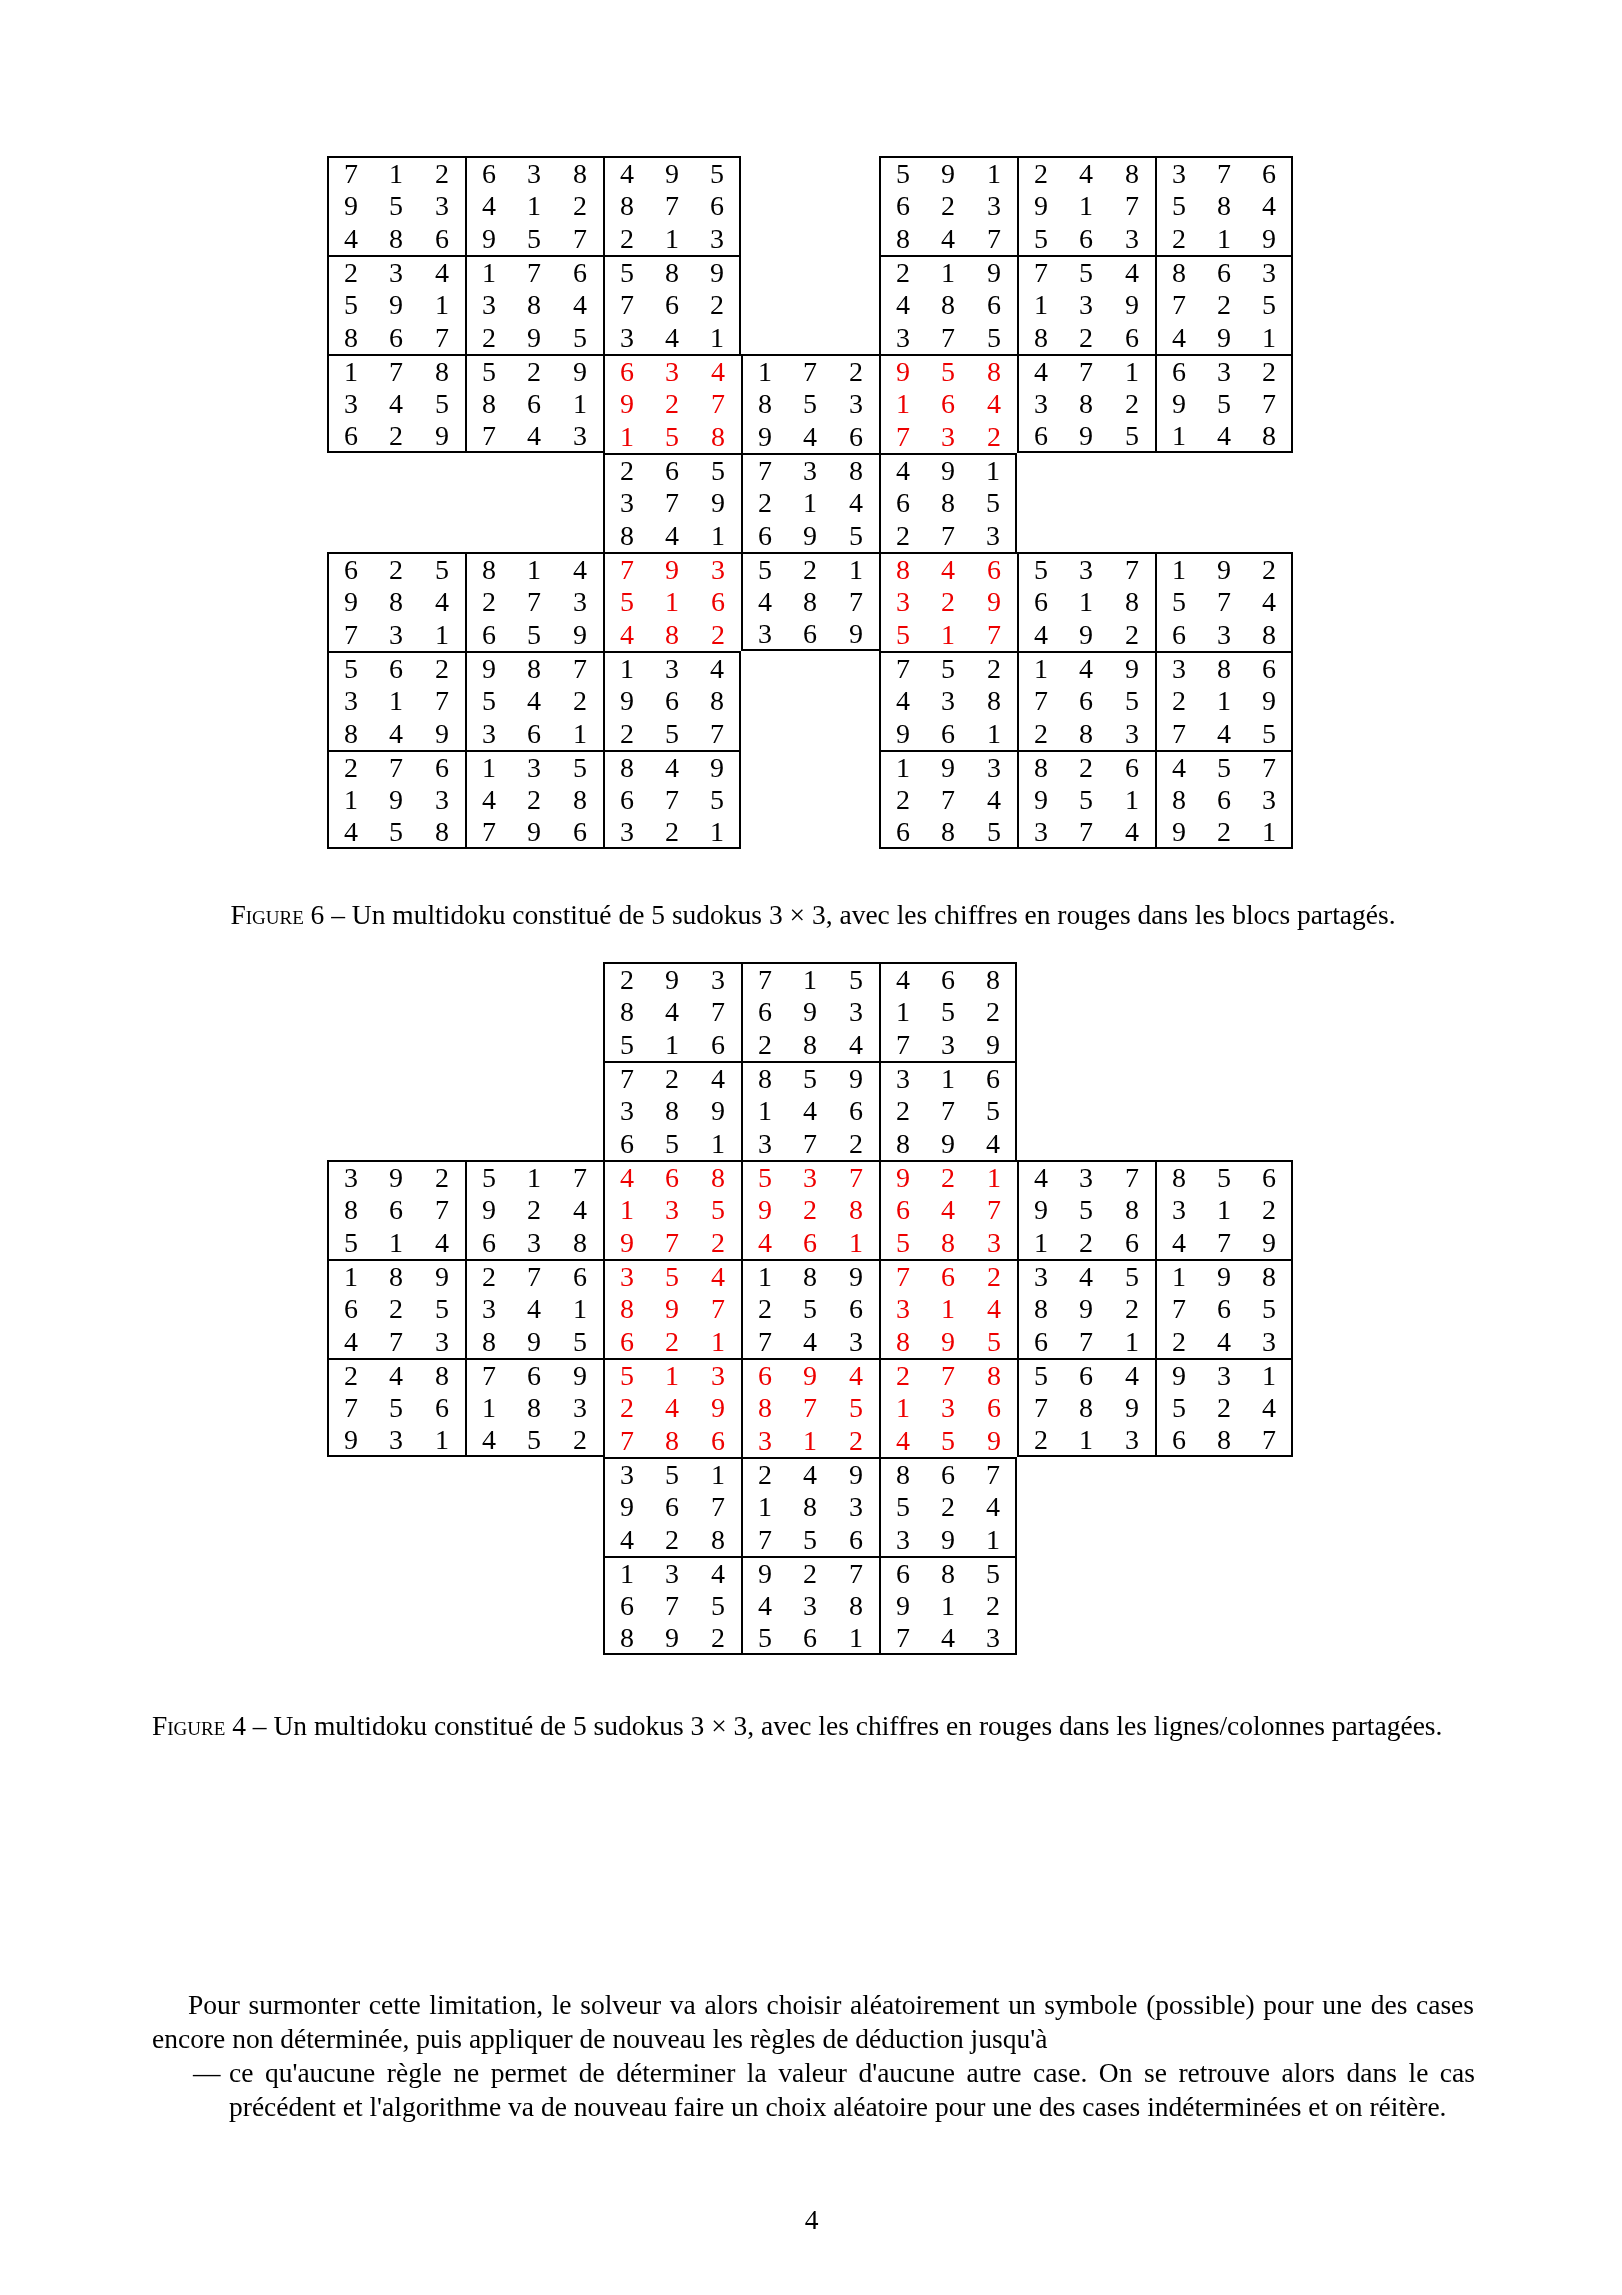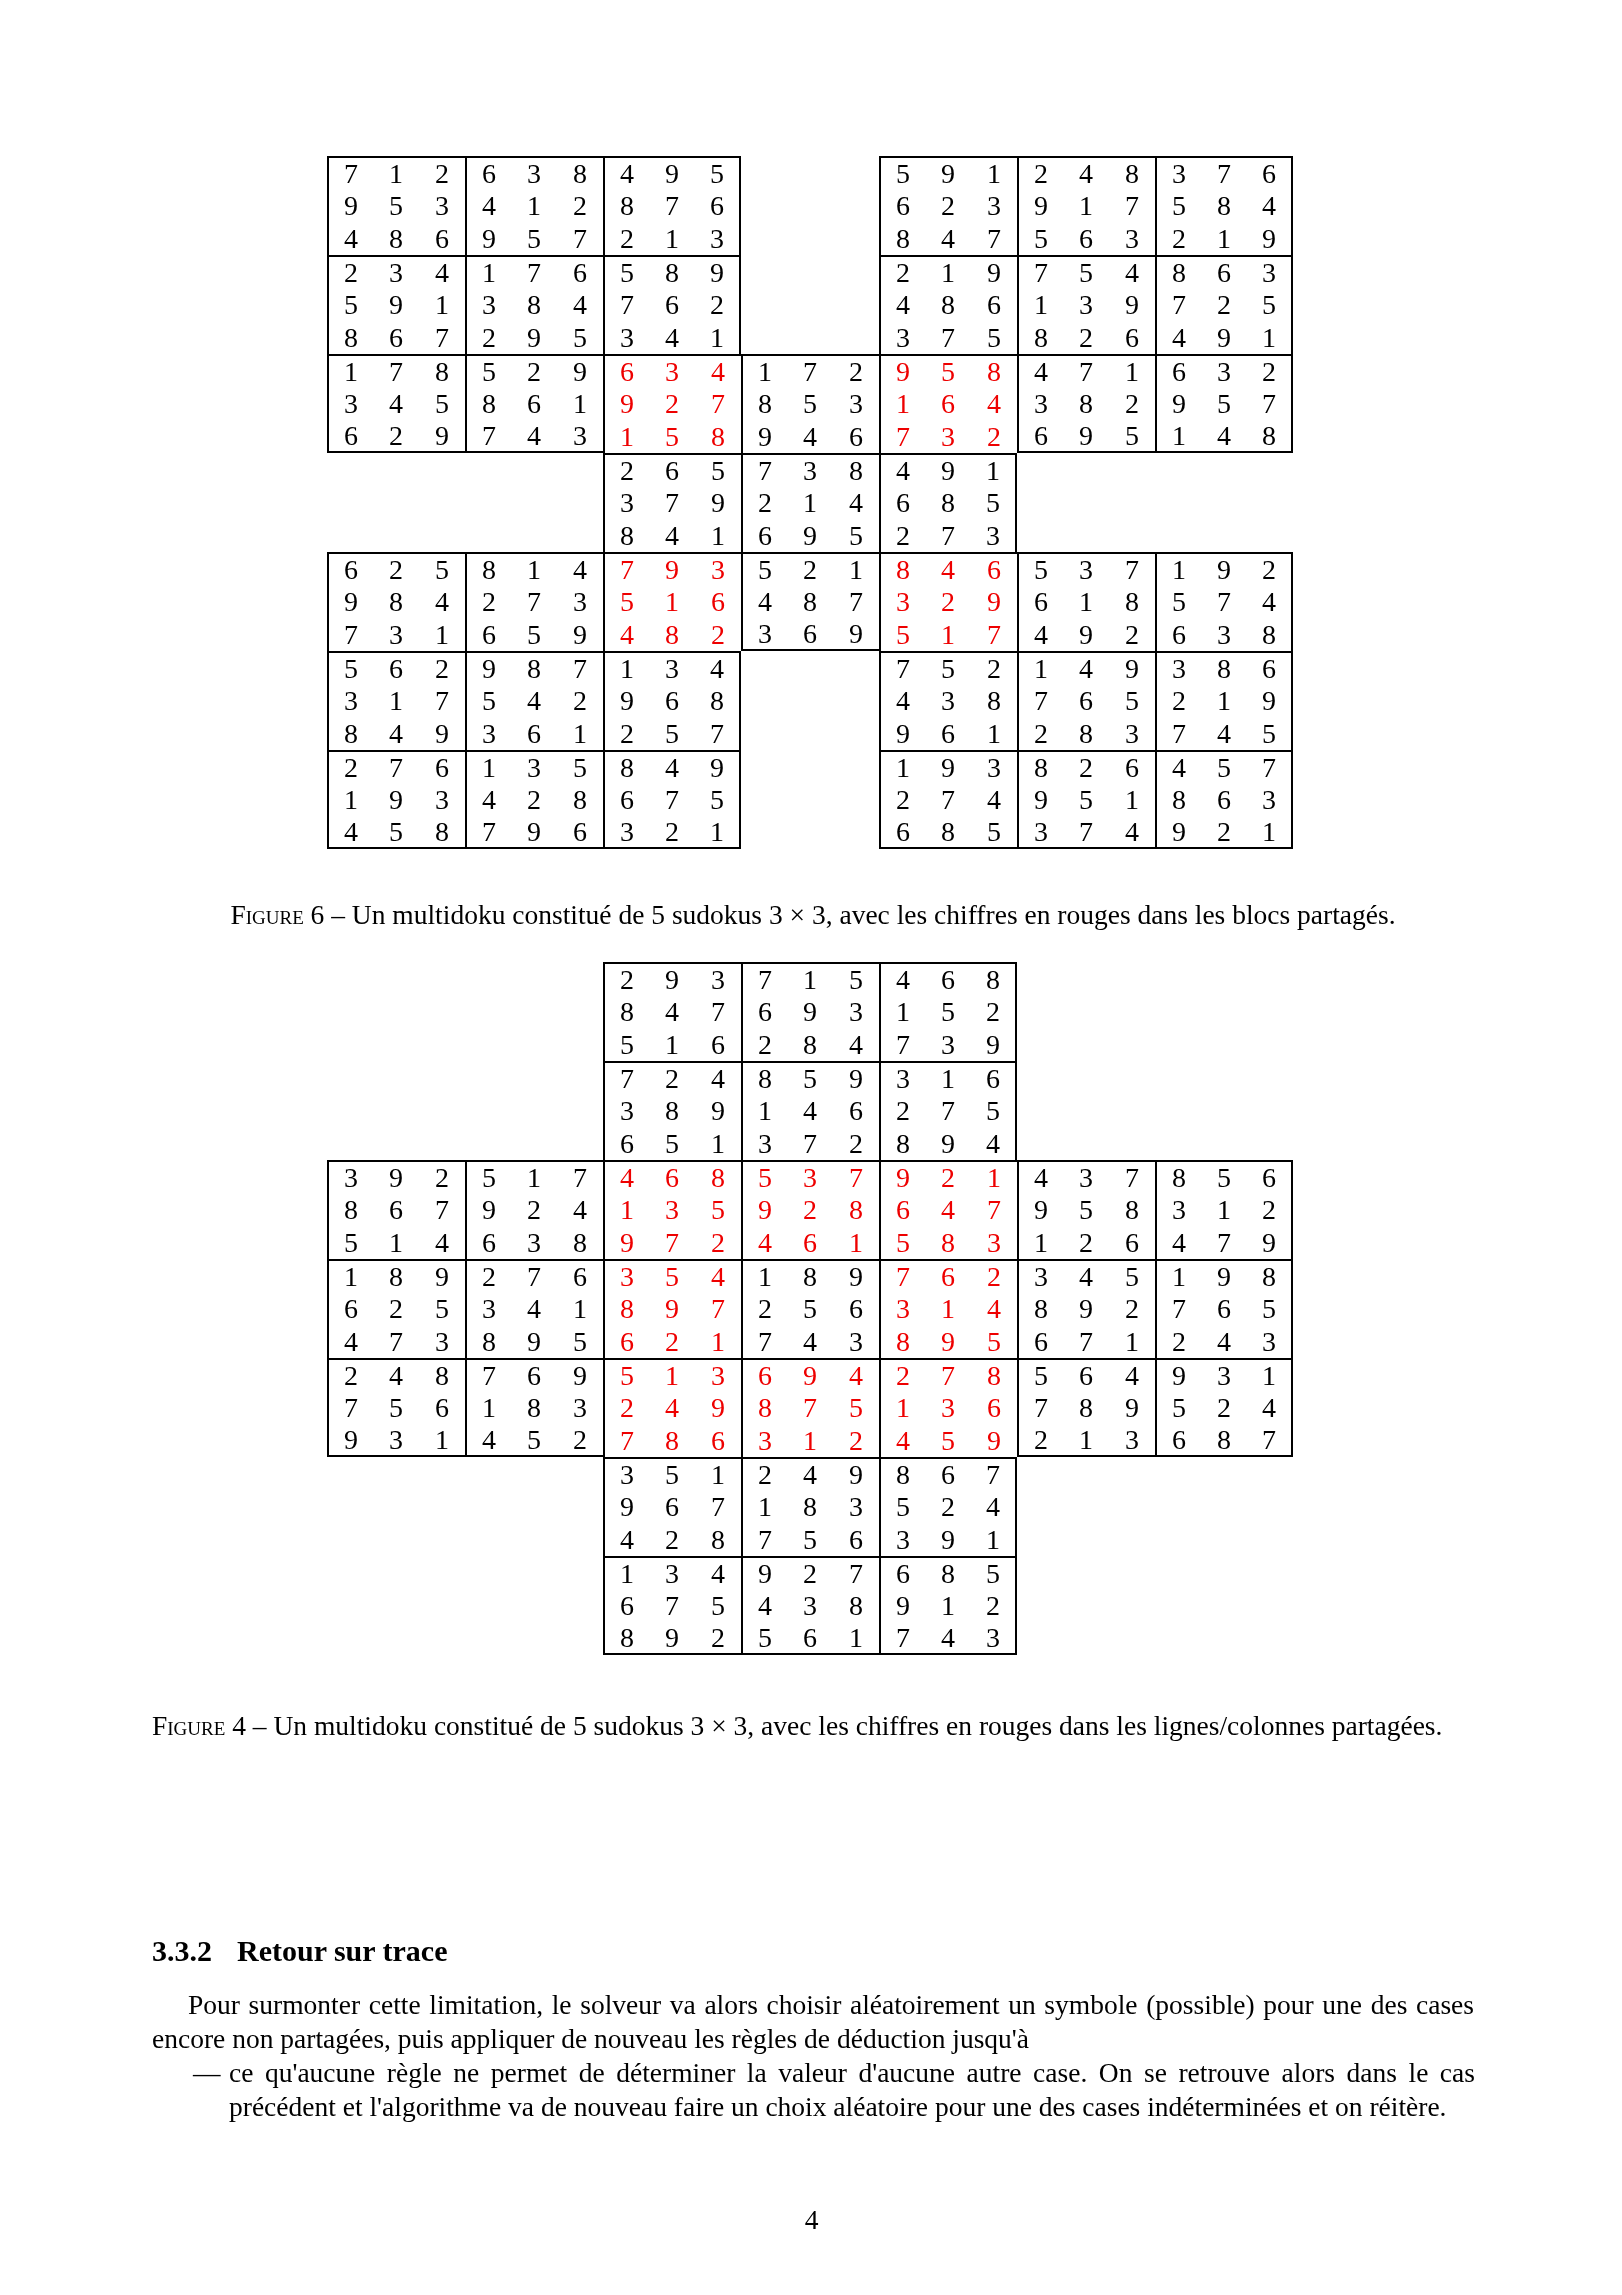--- a/index.html
+++ b/index.html
@@ -948,23 +948,22 @@
       <div class="cell"></div>
       <div class="cell"></div>
       <div class="cell"></div>
       <div class="cell"></div>
       <div class="cell"></div>
     </div>
 
   <p class="tblock" style="top:1709px"><span class="sc">Figure 4</span><span> – Un multidoku constitué de 5 sudokus 3 × 3, avec les chiffres en rouges dans les lignes/colonnes partagées.</span></p>
 
 
-  <h3 class="heading" style="top:1934px"><span class="hnum">3.3.2</span><span>Retour sur trace</span></h3>
-
-  <p class="tblock" style="top:1988px;text-indent:36px">Pour surmonter cette limitation, le solveur va alors choisir aléatoirement un symbole (possible) pour une des cases encore non partagées, puis appliquer de nouveau les règles de déduction jusqu'à</p>
+
+  <p class="tblock" style="top:1988px;text-indent:36px">Pour surmonter cette limitation, le solveur va alors choisir aléatoirement un symbole (possible) pour une des cases encore non déterminée, puis appliquer de nouveau les règles de déduction jusqu'à</p>
 
   <div class="item-row" style="top:2056px">
     <span class="item-dash">—</span>
     <div class="item-text">ce qu'aucune règle ne permet de déterminer la valeur d'aucune autre case. On se retrouve alors dans le cas précédent et l'algorithme va de nouveau faire un choix aléatoire pour une des cases indéterminées et on réitère.</div>
   </div>
 
   <div class="pagenum" style="top:2204px">4</div>
 
 </div>
 

